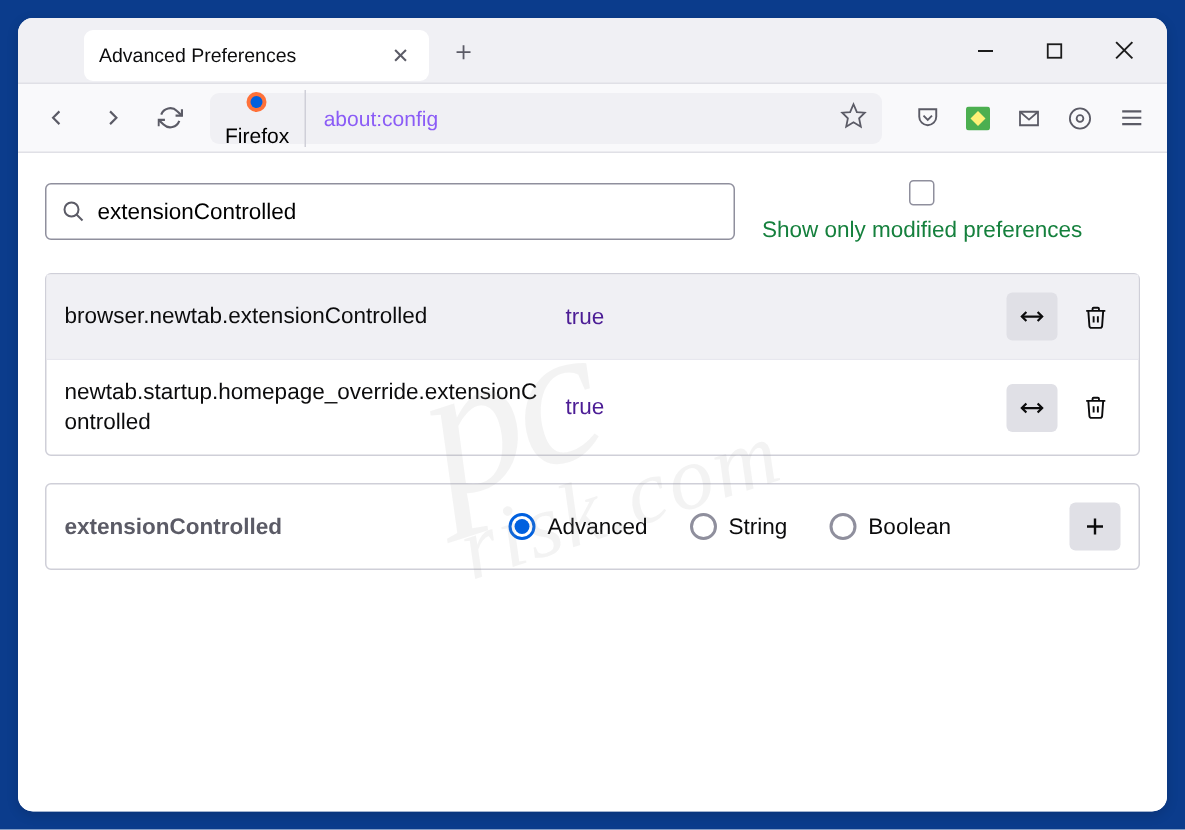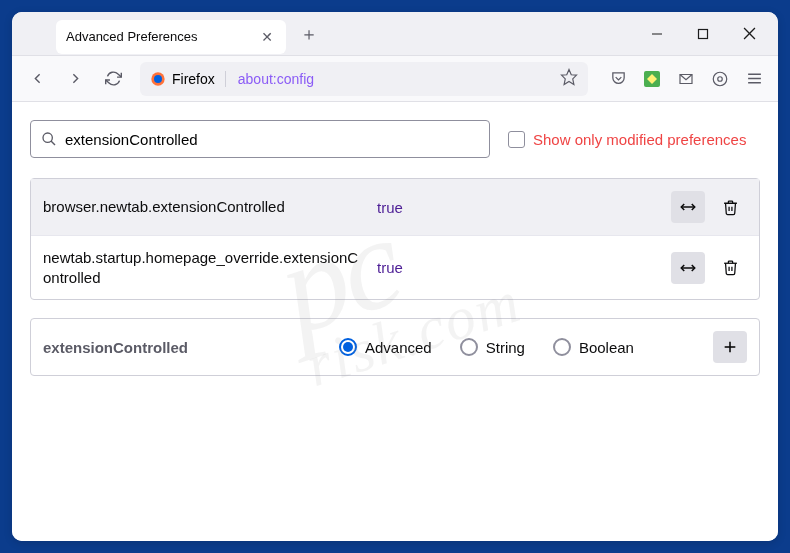--- a/index.html
+++ b/index.html
@@ -85,20 +85,21 @@
       align-items: center;
       padding: 0 10px;
       margin: 0 6px;
       gap: 8px;
       font-size: 14px;
     }
     .urlbar .identity {
       display: flex; align-items: center; gap: 6px;
       padding-right: 10px;
       border-right: 1px solid #cfcfd8;
+      flex-direction: column;
     }
     .urlbar .address { flex: 1; color: #8b5cf6; padding-left: 4px; }
     .urlbar .star { color: #5b5b66; cursor: pointer; }
     .toolbar-icons { display: flex; align-items: center; gap: 2px; padding-left: 4px; }
     .tb-icon {
       width: 32px; height: 32px;
       display: flex; align-items: center; justify-content: center;
       color: #5b5b66; cursor: pointer;
     }
     .content {
@@ -124,21 +125,21 @@
     }
     .search-box svg { color: #5b5b66; margin-right: 8px; }
     .search-input {
       border: none; outline: none;
       font-size: 15px;
       flex: 1;
       background: transparent;
     }
     .checkbox-wrap {
       display: flex; align-items: center; gap: 8px;
-      font-size: 15px; color: #ef4444; cursor: pointer;
+      font-size: 15px; color: #15803d; cursor: pointer; flex-direction: column;
     }
     .cbox {
       width: 17px; height: 17px;
       border: 1px solid #8f8f9d;
       border-radius: 3px;
     }
     .pref-list {
       border: 1px solid #cfcfd8;
       border-radius: 4px;
     }

